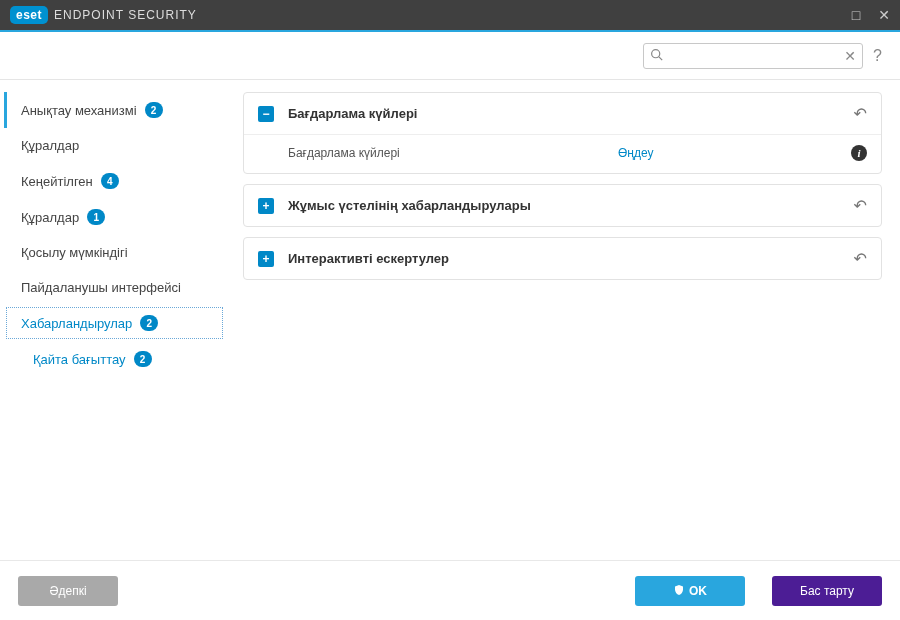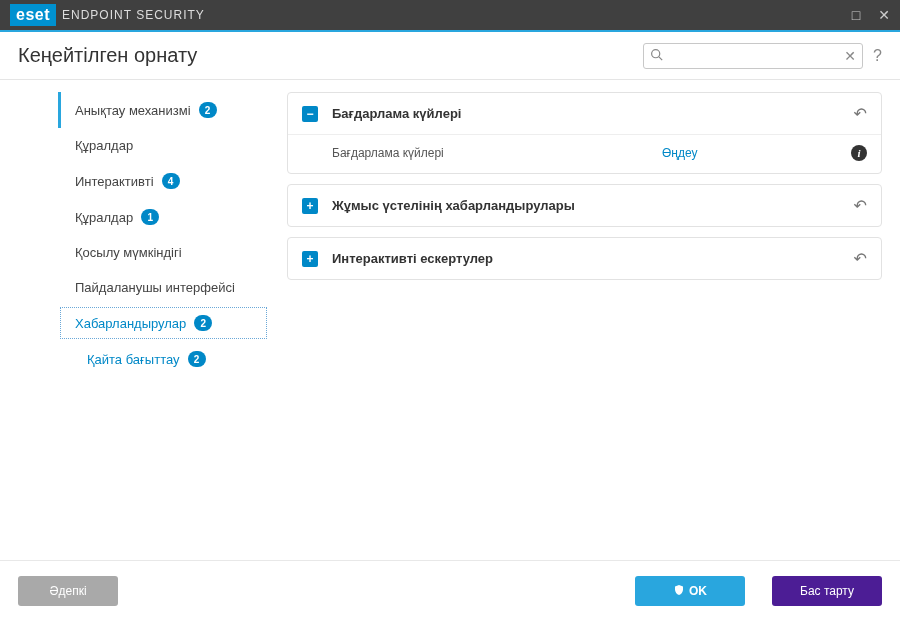--- a/index.html
+++ b/index.html
@@ -1,38 +1,38 @@
 <!DOCTYPE html>
 <html><head>
 <meta charset="utf-8">
 <style>
 * { box-sizing: border-box; margin: 0; padding: 0; font-family: "Segoe UI", Arial, sans-serif; }
 body { width: 900px; height: 620px; background: #f5f5f5; overflow: hidden; }
 
 .titlebar { height: 30px; background: #404040; color: #fff; display: flex; align-items: center; padding: 0 10px; }
 .titlebar .brand { display: flex; align-items: center; gap: 6px; }
-.titlebar .brand-badge { background: #0091d0; color: #fff; font-weight: bold; font-size: 16px; padding: 2px 6px; border-radius: 0; letter-spacing: 0.5px; }
+.titlebar .brand-badge { background: #0091d0; color: #fff; font-weight: bold; font-size: 12px; padding: 2px 6px; border-radius: 5px; letter-spacing: 0.5px; }
 .titlebar .brand-text { font-size: 12px; letter-spacing: 1px; color: #ddd; font-weight: 300; }
 .titlebar .win-controls { margin-left: auto; display: flex; gap: 18px; }
 .titlebar .win-controls span { cursor: pointer; font-size: 14px; color: #ccc; }
 
 .header-accent { height: 2px; background: #29a6de; }
 
 .header { height: 48px; background: #fff; display: flex; align-items: center; padding: 0 18px; border-bottom: 1px solid #e5e5e5; }
 .header h1 { font-size: 20px; font-weight: 400; color: #333; }
 .header .search-wrap { margin-left: auto; display: flex; align-items: center; gap: 10px; }
 .header .search { width: 220px; height: 26px; border: 1px solid #c8c8c8; border-radius: 3px; display: flex; align-items: center; padding: 0 6px; }
 .header .search .mag { color: #888; font-size: 13px; margin-right: 4px; }
 .header .search input { border: none; outline: none; flex: 1; font-size: 12px; background: transparent; }
 .header .search .clear { color: #888; font-size: 14px; cursor: pointer; }
 .header .help { color: #888; font-size: 16px; cursor: pointer; }
 
 .body { display: flex; height: calc(620px - 30px - 2px - 48px - 60px); background: #fff; }
 
-.sidebar { width: 225px; padding: 12px 0 12px 14px; border-right: 0; margin-left: 44px; }
+.sidebar { width: 225px; padding: 12px 0 12px 4px; border-right: 0; }
 .nav-item { display: flex; align-items: center; padding: 10px 14px 10px 14px; font-size: 13px; color: #444; cursor: pointer; border-left: 3px solid transparent; }
 .nav-item.active { border-left: 3px solid #29a6de; }
 .nav-item.selected { color: #0088c7; }
 .nav-item.selected-box { outline: 1px dotted #6aa8d8; outline-offset: -3px; text-align: right; }
 .nav-item .badge { background: #0088c7; color: #fff; border-radius: 9px; min-width: 18px; height: 16px; font-size: 10px; display: inline-flex; align-items: center; justify-content: center; margin-left: 8px; padding: 0 5px; font-weight: bold; }
 .nav-sub { padding-left: 26px; font-size: 13px; }
 
 .content { flex: 1; padding: 12px 18px; background: #fff; }
 
 .panel { border: 1px solid #e2e2e2; border-radius: 4px; margin-bottom: 10px; background: #fff; }
@@ -63,21 +63,20 @@
     <span class="brand-text">ENDPOINT SECURITY</span>
   </div>
   <div class="win-controls">
     <span>□</span>
     <span>✕</span>
   </div>
 </div>
 <div class="header-accent"></div>
 
 <div class="header">
-  <h1>Кеңейтілген орнату</h1>
   <div class="search-wrap">
     <div class="search">
       <span class="mag">
         <svg width="13" height="13" viewBox="0 0 16 16">
             <circle cx="7" cy="7" r="5" fill="none" stroke="#888" stroke-width="1.5"></circle>
             <line x1="11" y1="11" x2="15" y2="15" stroke="#888" stroke-width="1.5"></line>
           </svg>
       </span>
       <input type="text" placeholder="" style="">
       <span class="clear">✕</span>
@@ -89,21 +88,21 @@
 <div class="body">
   <div class="sidebar">
     <div class="nav-item active">
       <span>Анықтау механизмі</span>
       <span class="badge">2</span>
     </div>
     <div class="nav-item">
       <span>Құралдар</span>
     </div>
     <div class="nav-item">
-      <span>Интерактивті</span>
+      <span>Кеңейтілген</span>
       <span class="badge">4</span>
     </div>
     <div class="nav-item">
       <span>Құралдар</span>
       <span class="badge">1</span>
     </div>
     <div class="nav-item">
       <span>Қосылу мүмкіндігі</span>
     </div>
     <div class="nav-item">

